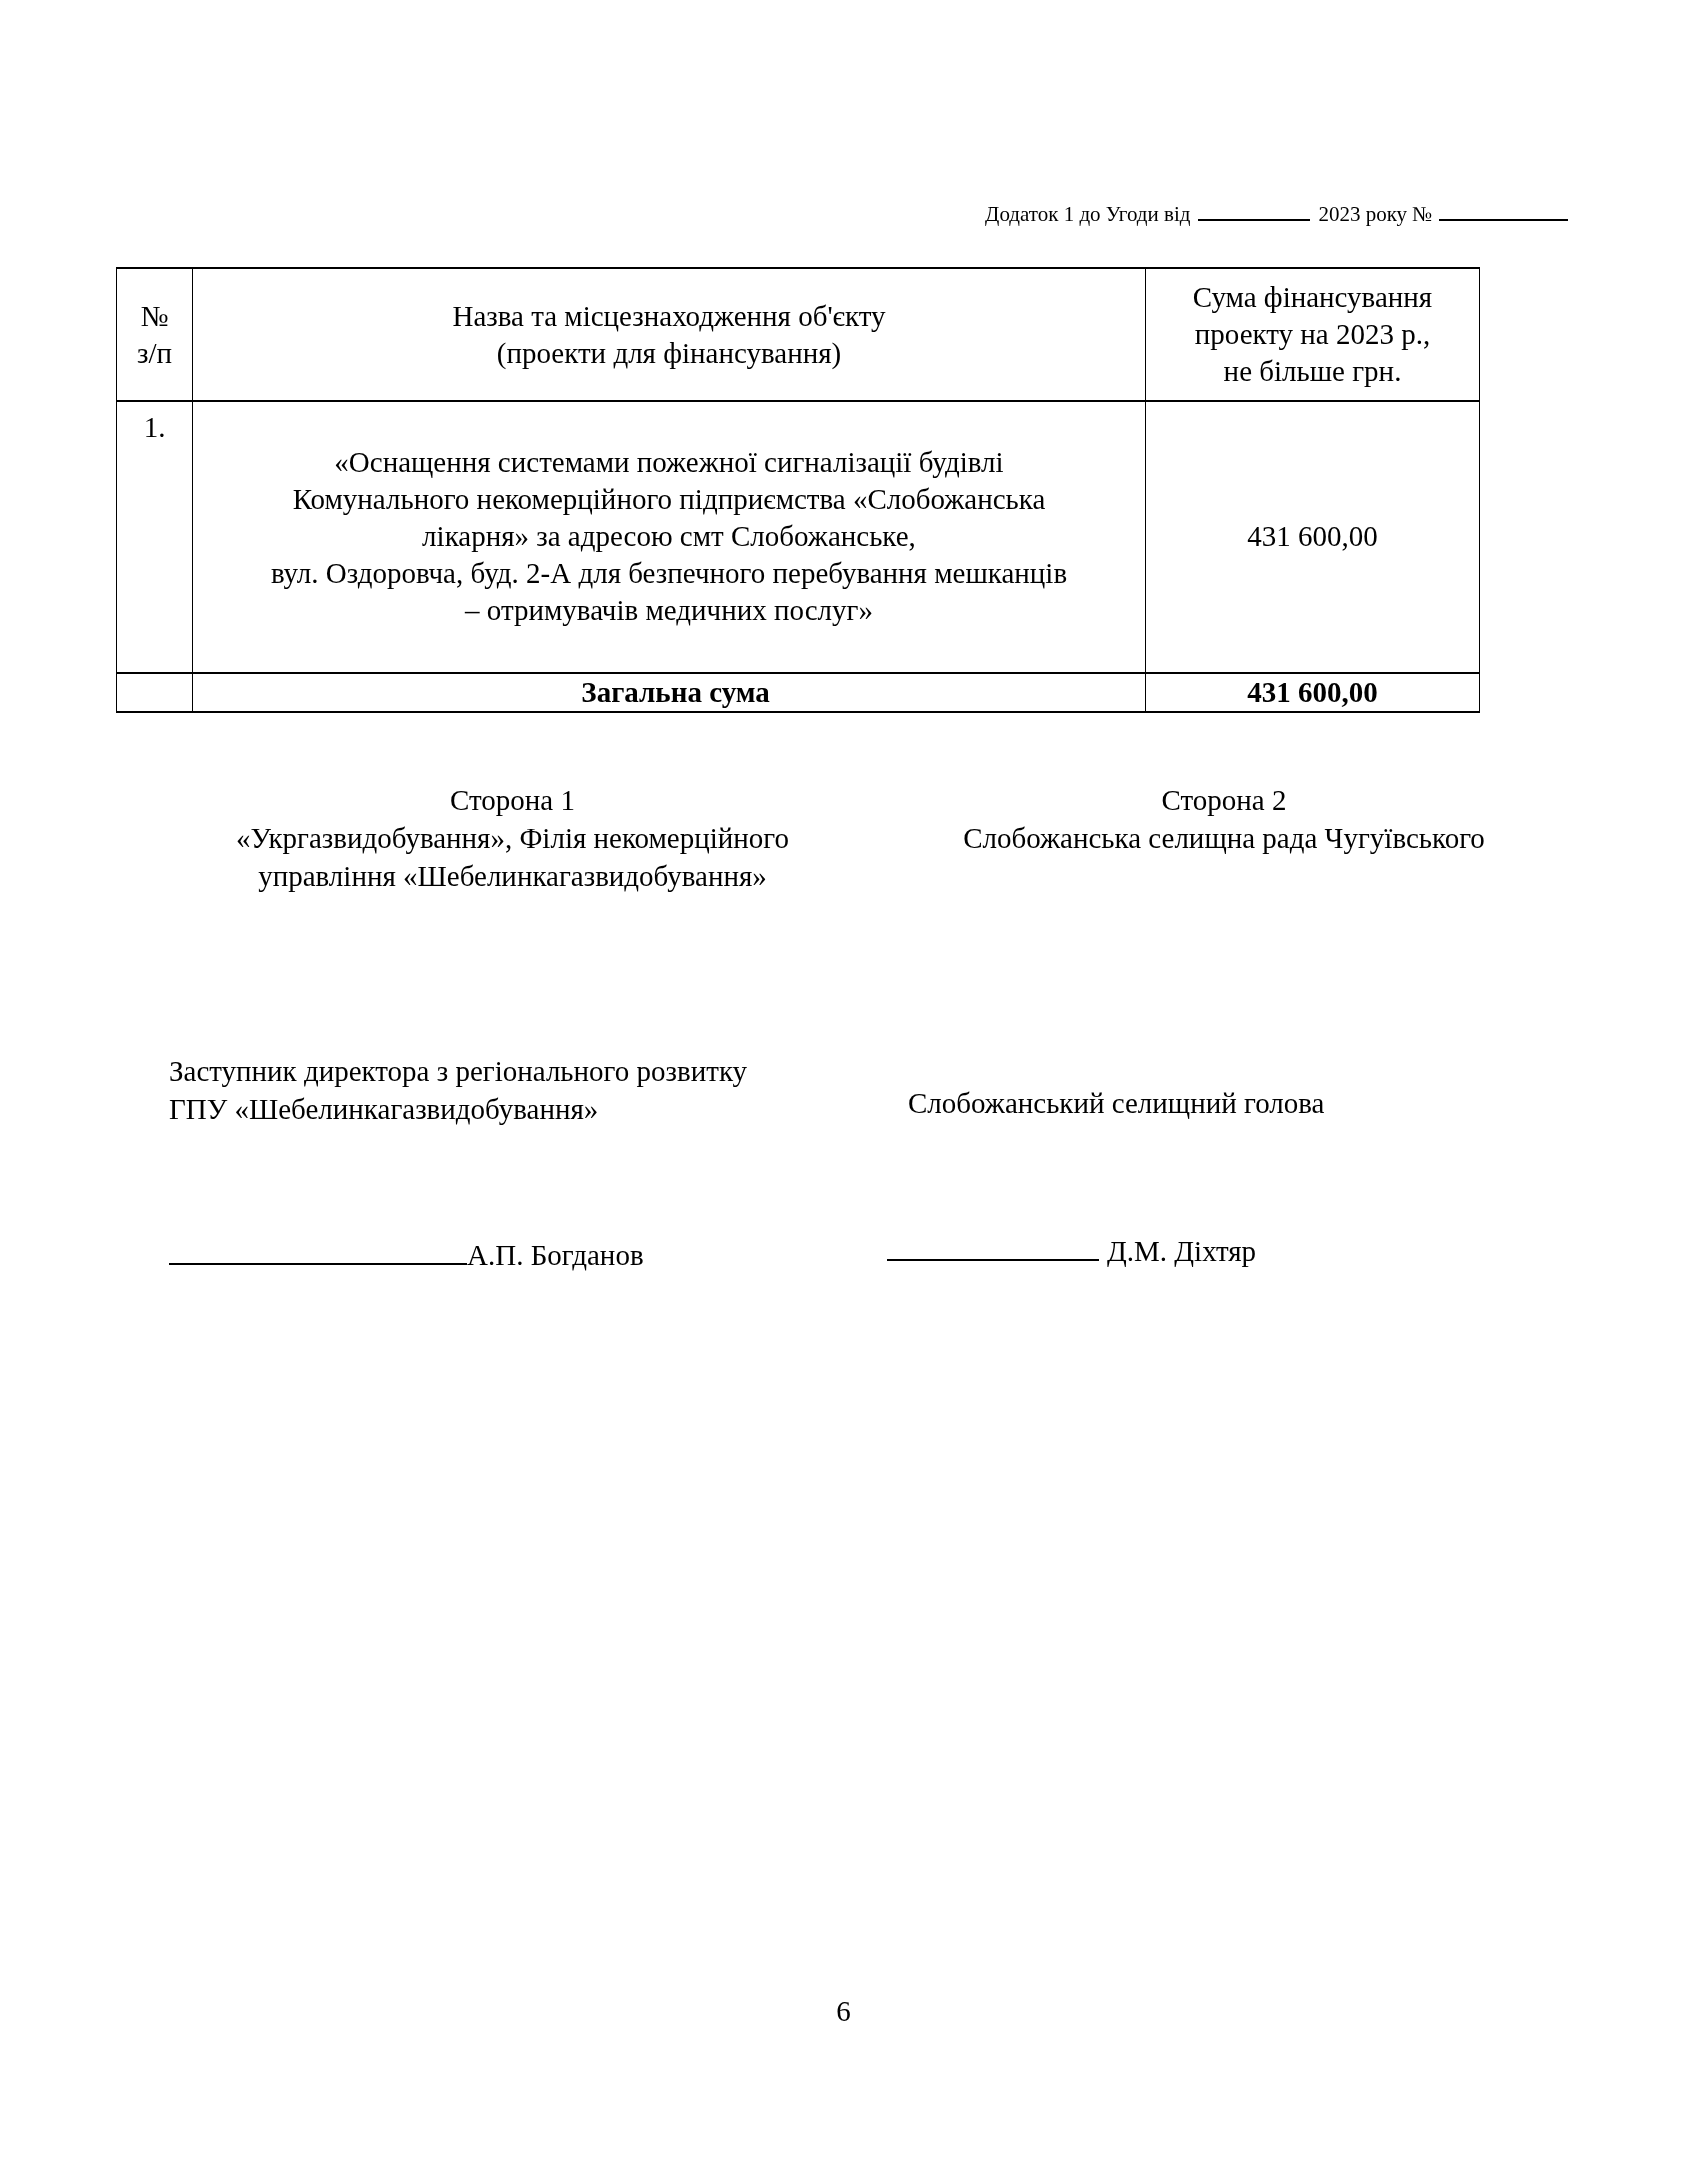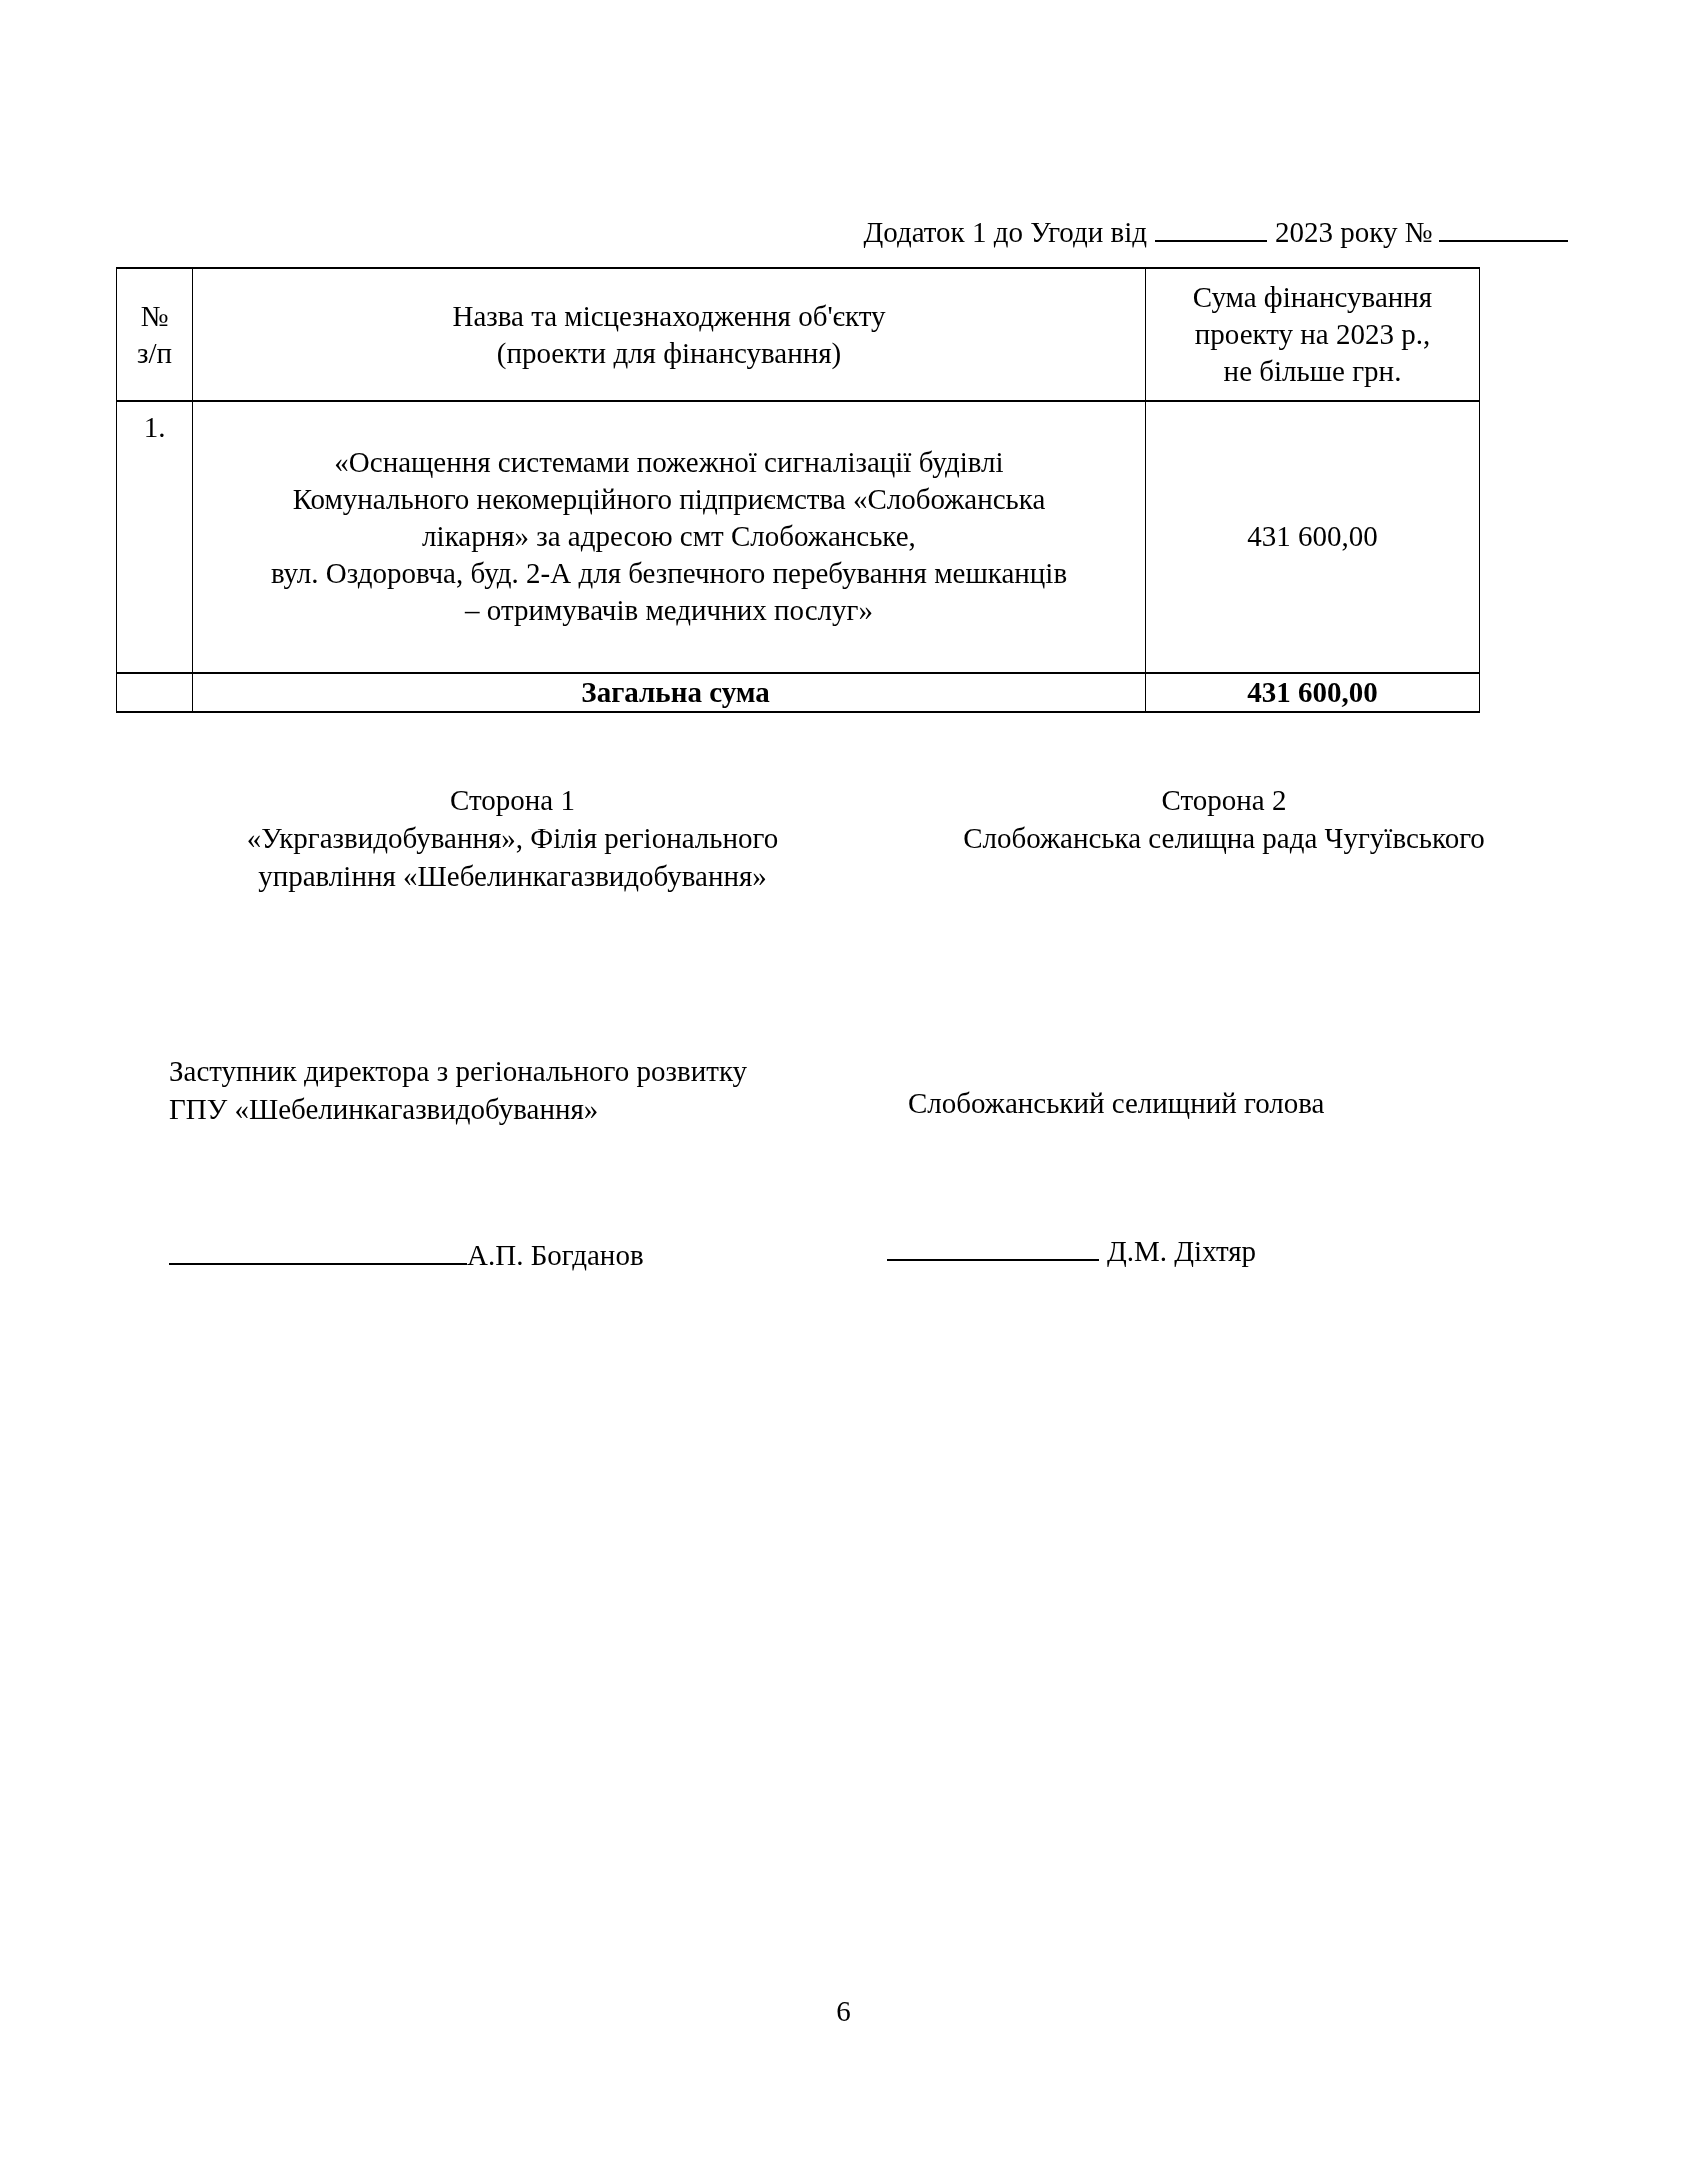--- a/index.html
+++ b/index.html
@@ -2,21 +2,21 @@
 <html style="font-size:10.6px"><head>
 <meta charset="utf-8">
 <style>
   html, body { margin: 0; padding: 0; background: #ffffff; }
   body {
     width: 1687px; height: 2183px; position: relative; overflow: hidden;
     font-family: "Liberation Serif", serif; color: #000; font-size: 29px;
   }
   .annex {
     position: absolute; top: 192px; right: 119px; width: auto;
-    font-size: 29px; line-height: 40px; white-space: nowrap; margin-top: 20px;
+    font-size: 21px; line-height: 40px; white-space: nowrap;
   }
   table.main {
     position: absolute; left: 116px; top: 267px; width: 1363px;
     border-collapse: collapse; table-layout: fixed;
   }
   table.main td, table.main th {
     border: 1.3px solid #000; font-weight: normal; font-size: 29px;
     line-height: 37px; padding: 0; vertical-align: middle; text-align: center;
   }
   table.main tr.hdr th { height: 131px; border-top-width: 2.6px; }
@@ -89,21 +89,21 @@
   <tr class="total">
     <td></td>
     <td class="total-label">Загальна сума</td>
     <td>431 600,00</td>
   </tr>
 </tbody>
   </table>
 
 <div class="party p1">
   <div>Сторона 1</div>
-  <div>«Укргазвидобування», Філія регіонального</div>
+  <div>«Укргазвидобування», Філія некомерційного</div>
   <div>управління «Шебелинкагазвидобування»</div>
 </div>
 
 <div class="party p2">
   <div>Сторона 2</div>
   <div>Слобожанська селищна рада Чугуївського</div>
 </div>
 
 <div class="role r1">
   <div>Заступник директора з регіонального розвитку</div>

